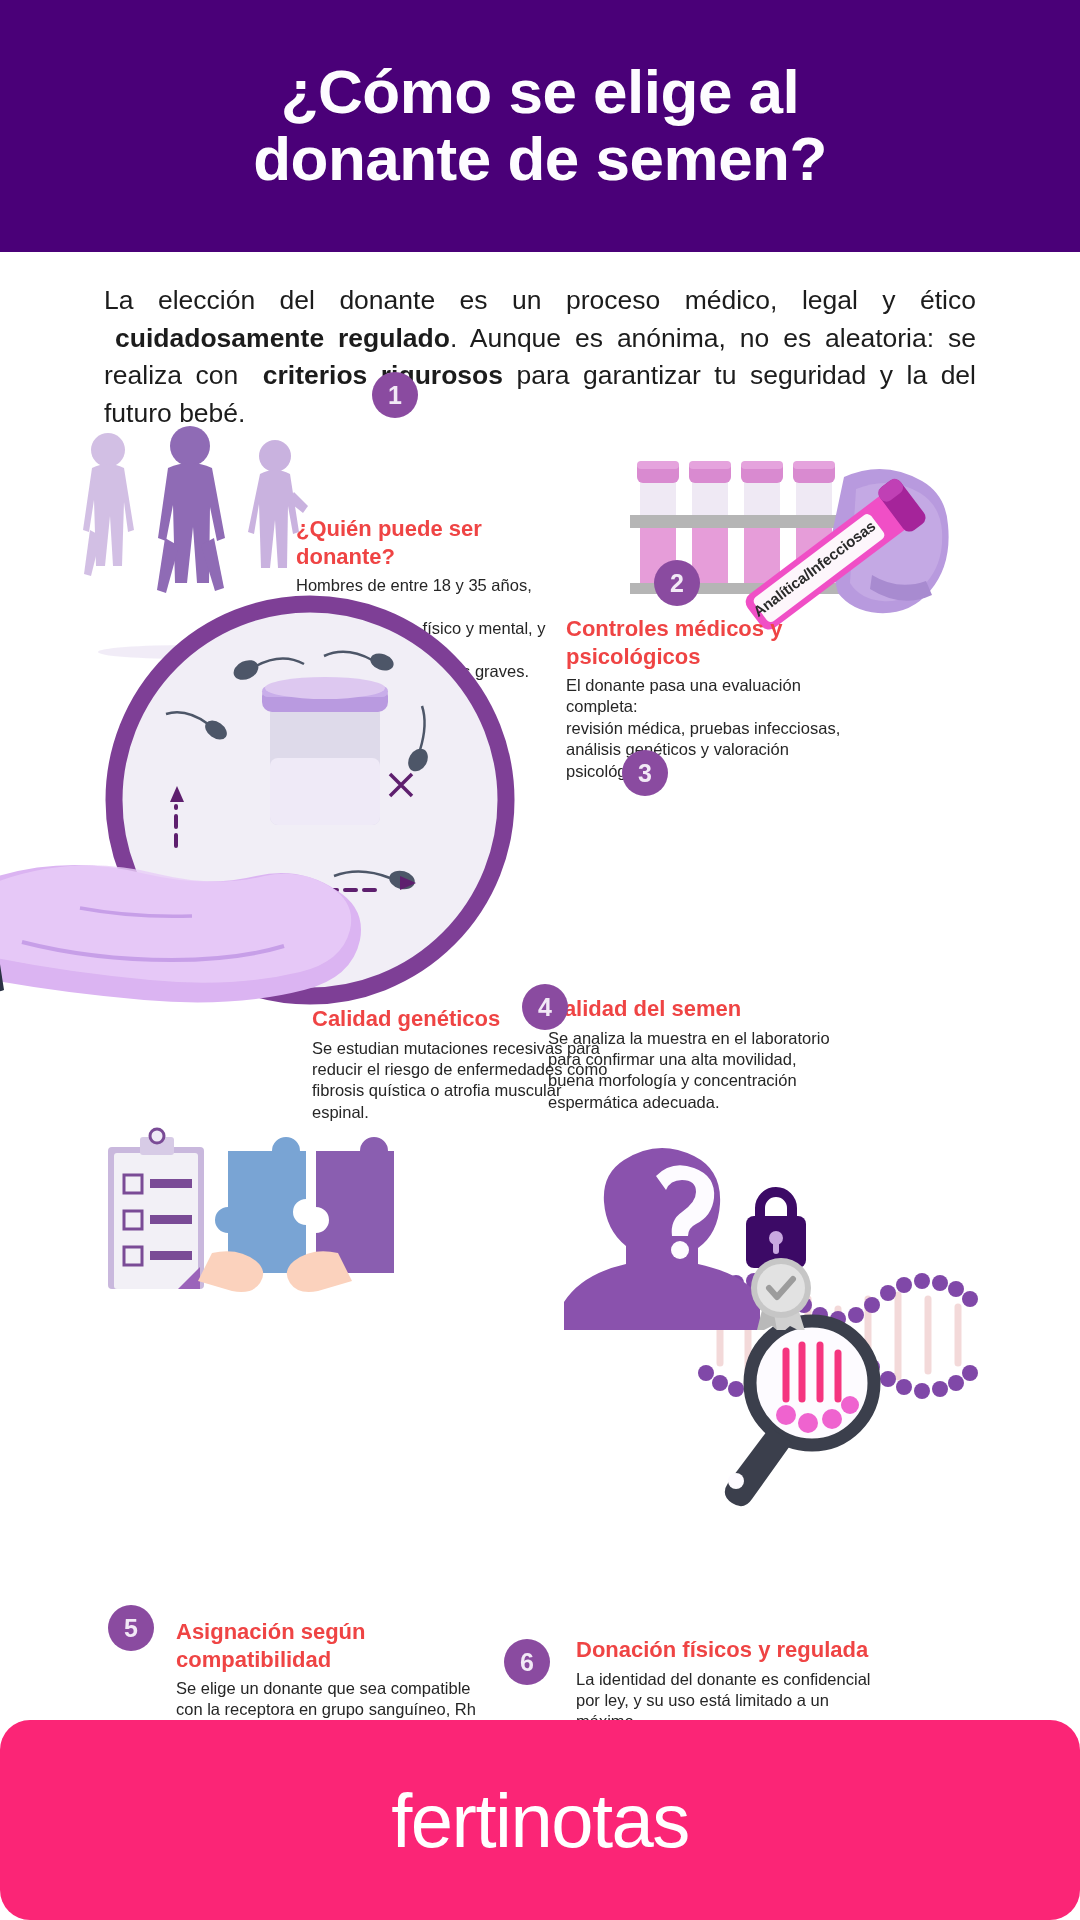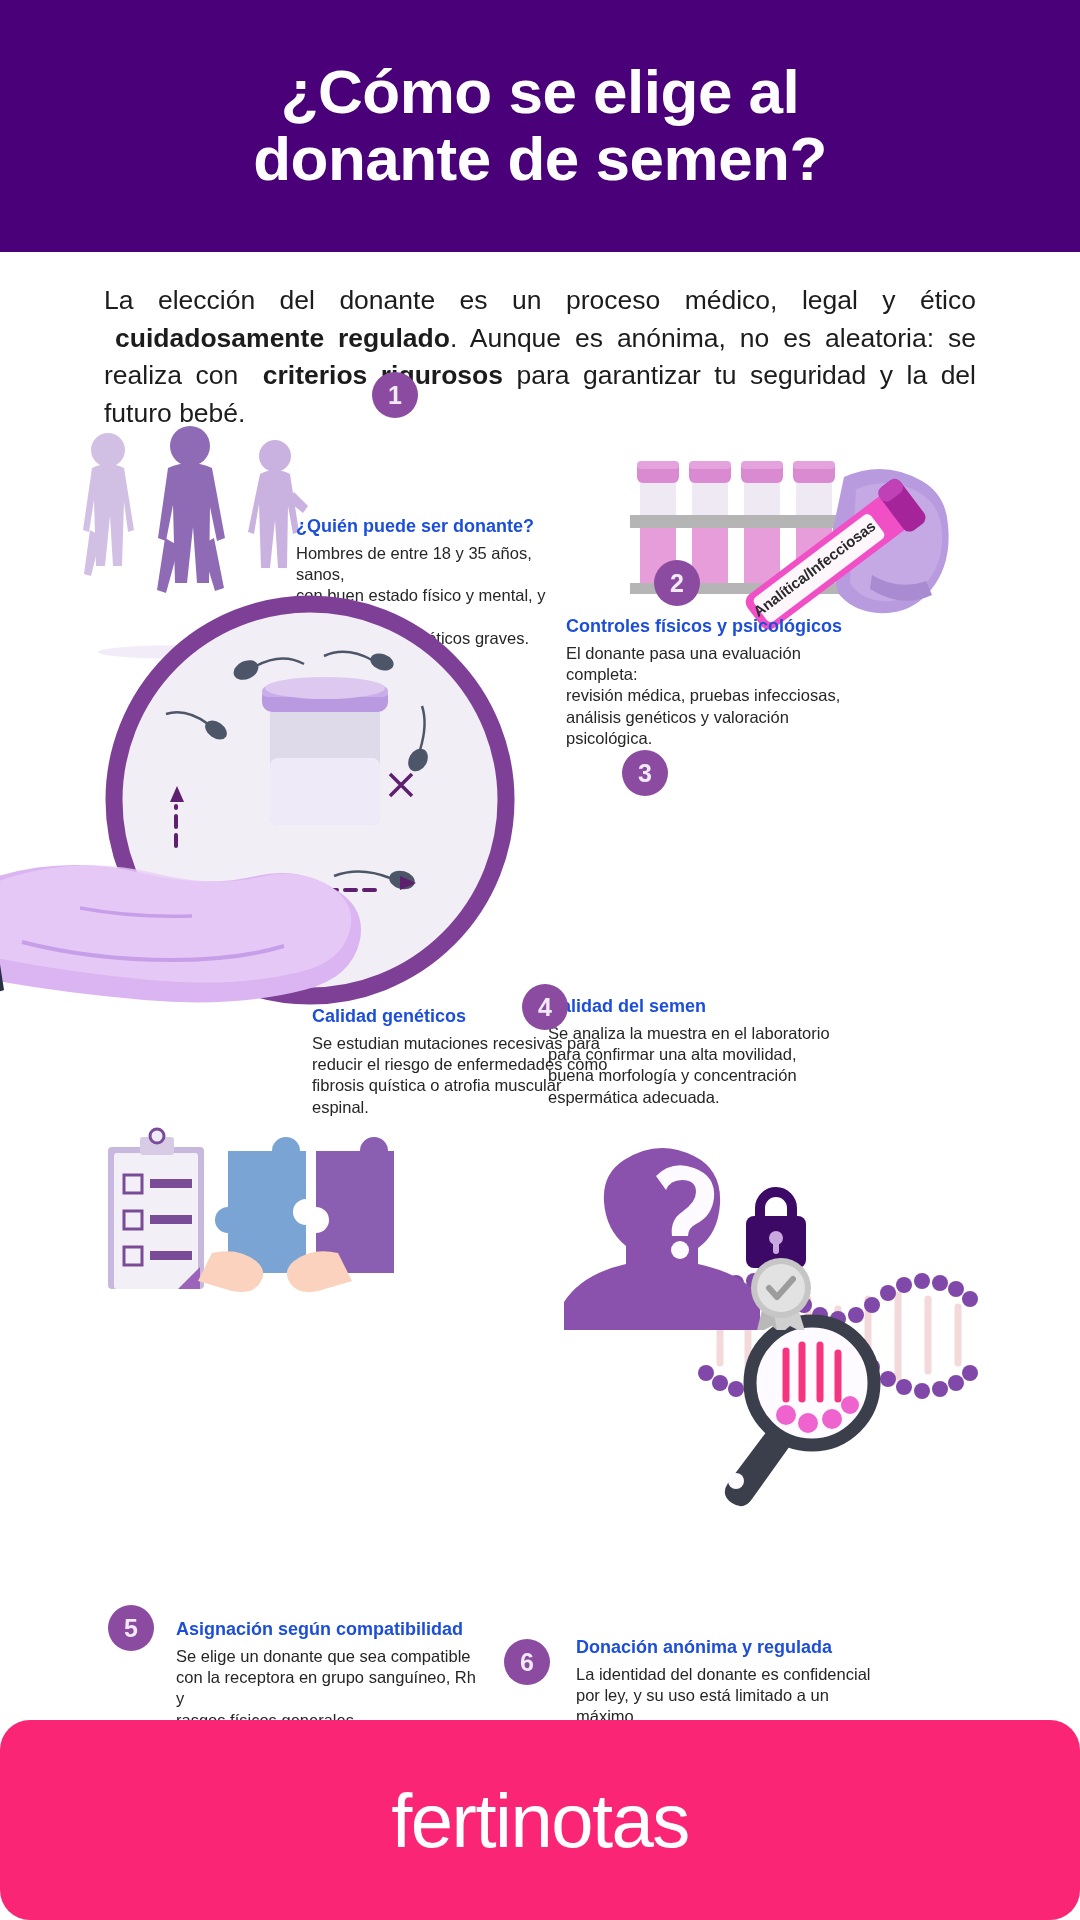--- a/index.html
+++ b/index.html
@@ -29,21 +29,21 @@
   .intro {
     position: absolute; left: 104px; top: 282px; width: 872px;
     font-size: 26.5px; line-height: 1.42; color: #1c1c1c;
     text-align: justify; text-justify: inter-word;
   }
   .intro b { font-weight: 700; margin-left: 11px; }
 
   
   .step { position: absolute; }
   .step-title {
-    font-size: 18px; font-weight: 700; color: #1d4ed8; line-height: 1.25;
+    font-size: 22px; font-weight: 700; color: #ef4444; line-height: 1.25;
     margin-bottom: 5px;
   }
   .step-body {
     font-size: 16.5px; line-height: 1.3; color: #262626; white-space: pre-line;
   }
   .badge {
     position: absolute;
     width: 46px; height: 46px; border-radius: 50%;
     background: #8a4ba0;
     color: #f2e9f6; font-size: 25px; font-weight: 700;
@@ -159,21 +159,21 @@
       <rect x="112" y="92" width="146" height="30" rx="5" fill="#fdf6fb"></rect>
       <rect x="276" y="80" width="26" height="54" rx="8" fill="#a5249a"></rect>
       <rect x="276" y="80" width="26" height="16" rx="7" fill="#c040b5"></rect>
     </g>
     <text class="tube-label" x="0" y="0" style="display:none"></text>
   </svg>
   <div class="tube-label" style="left:740px; top:560px;">Analítica/Infecciosas</div>
 
   <div class="badge" style="left:654px; top:560px;">2</div>
   <div class="step" style="left:566px; top:615px; width:300px;">
-    <div class="step-title">Controles físicos y psicológicos</div>
+    <div class="step-title">Controles médicos y psicológicos</div>
     <div class="step-body">El donante pasa una evaluación completa:
 revisión médica, pruebas infecciosas,
 análisis genéticos y valoración psicológica.</div>
   </div>
 
   <svg class="ill" style="left:-30px; top:590px;" width="620" height="470" viewBox="0 0 620 470">
 
     <circle cx="340" cy="210" r="196" fill="#f1eef6"></circle>
     <circle cx="340" cy="210" r="196" fill="none" stroke="#7e3f96" stroke-width="17"></circle>
 
@@ -375,21 +375,21 @@
       <path d="M14 44 l-8 32 16 -8 12 10 6 -34 z" fill="#b9b9b9"></path>
       <path d="M46 44 l10 32 -16 -8 -12 10 -6 -34 z" fill="#d0d0d0"></path>
       <circle cx="31" cy="30" r="30" fill="#c6c6c6"></circle>
       <circle cx="31" cy="30" r="24" fill="#e2e2e2"></circle>
       <path d="M19 30 l8 9 16 -18" fill="none" stroke="#9c9c9c" stroke-width="6" stroke-linecap="round" stroke-linejoin="round"></path>
     </g>
   </svg>
 
   <div class="badge" style="left:504px; top:1639px;">6</div>
   <div class="step" style="left:576px; top:1636px; width:300px;">
-    <div class="step-title">Donación anónima y regulada</div>
+    <div class="step-title">Donación físicos y regulada</div>
     <div class="step-body">La identidad del donante es confidencial
 por ley, y su uso está limitado a un máximo
 de 6 nacimientos en todo el país.</div>
   </div>
 
   <div class="footer">
     <div class="footer-logo">fertinotas</div>
   </div>
 
 </div>

